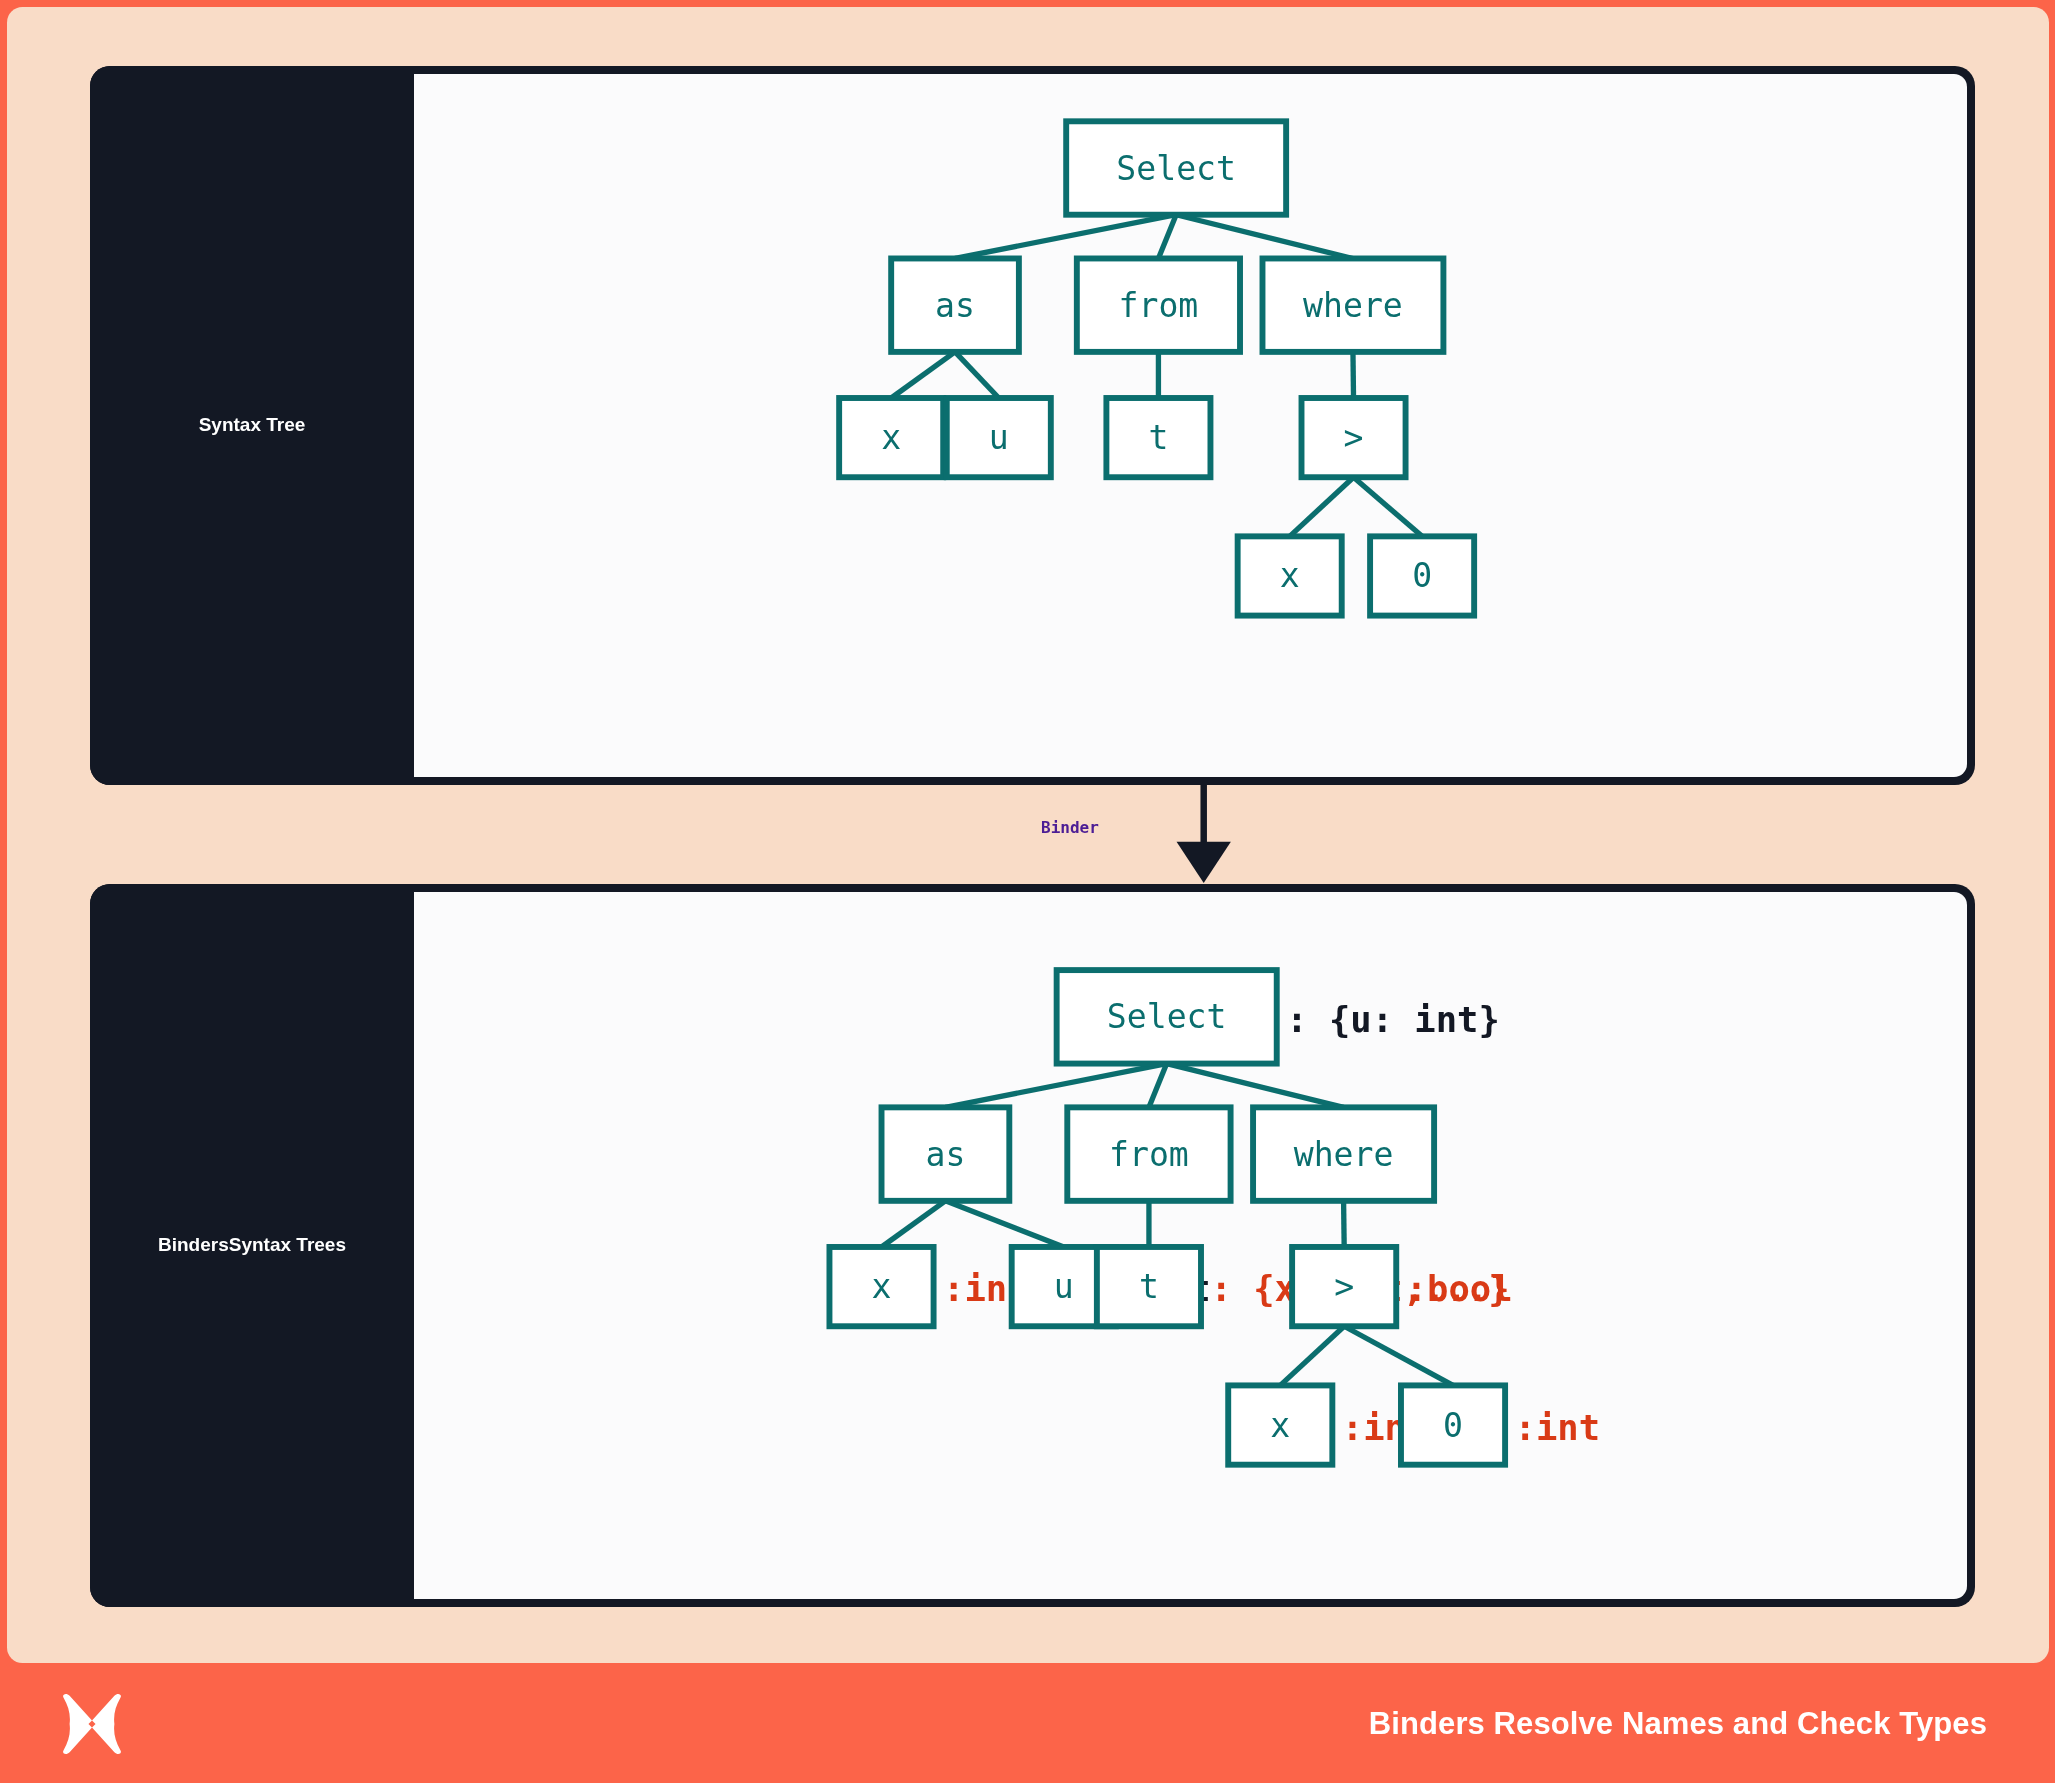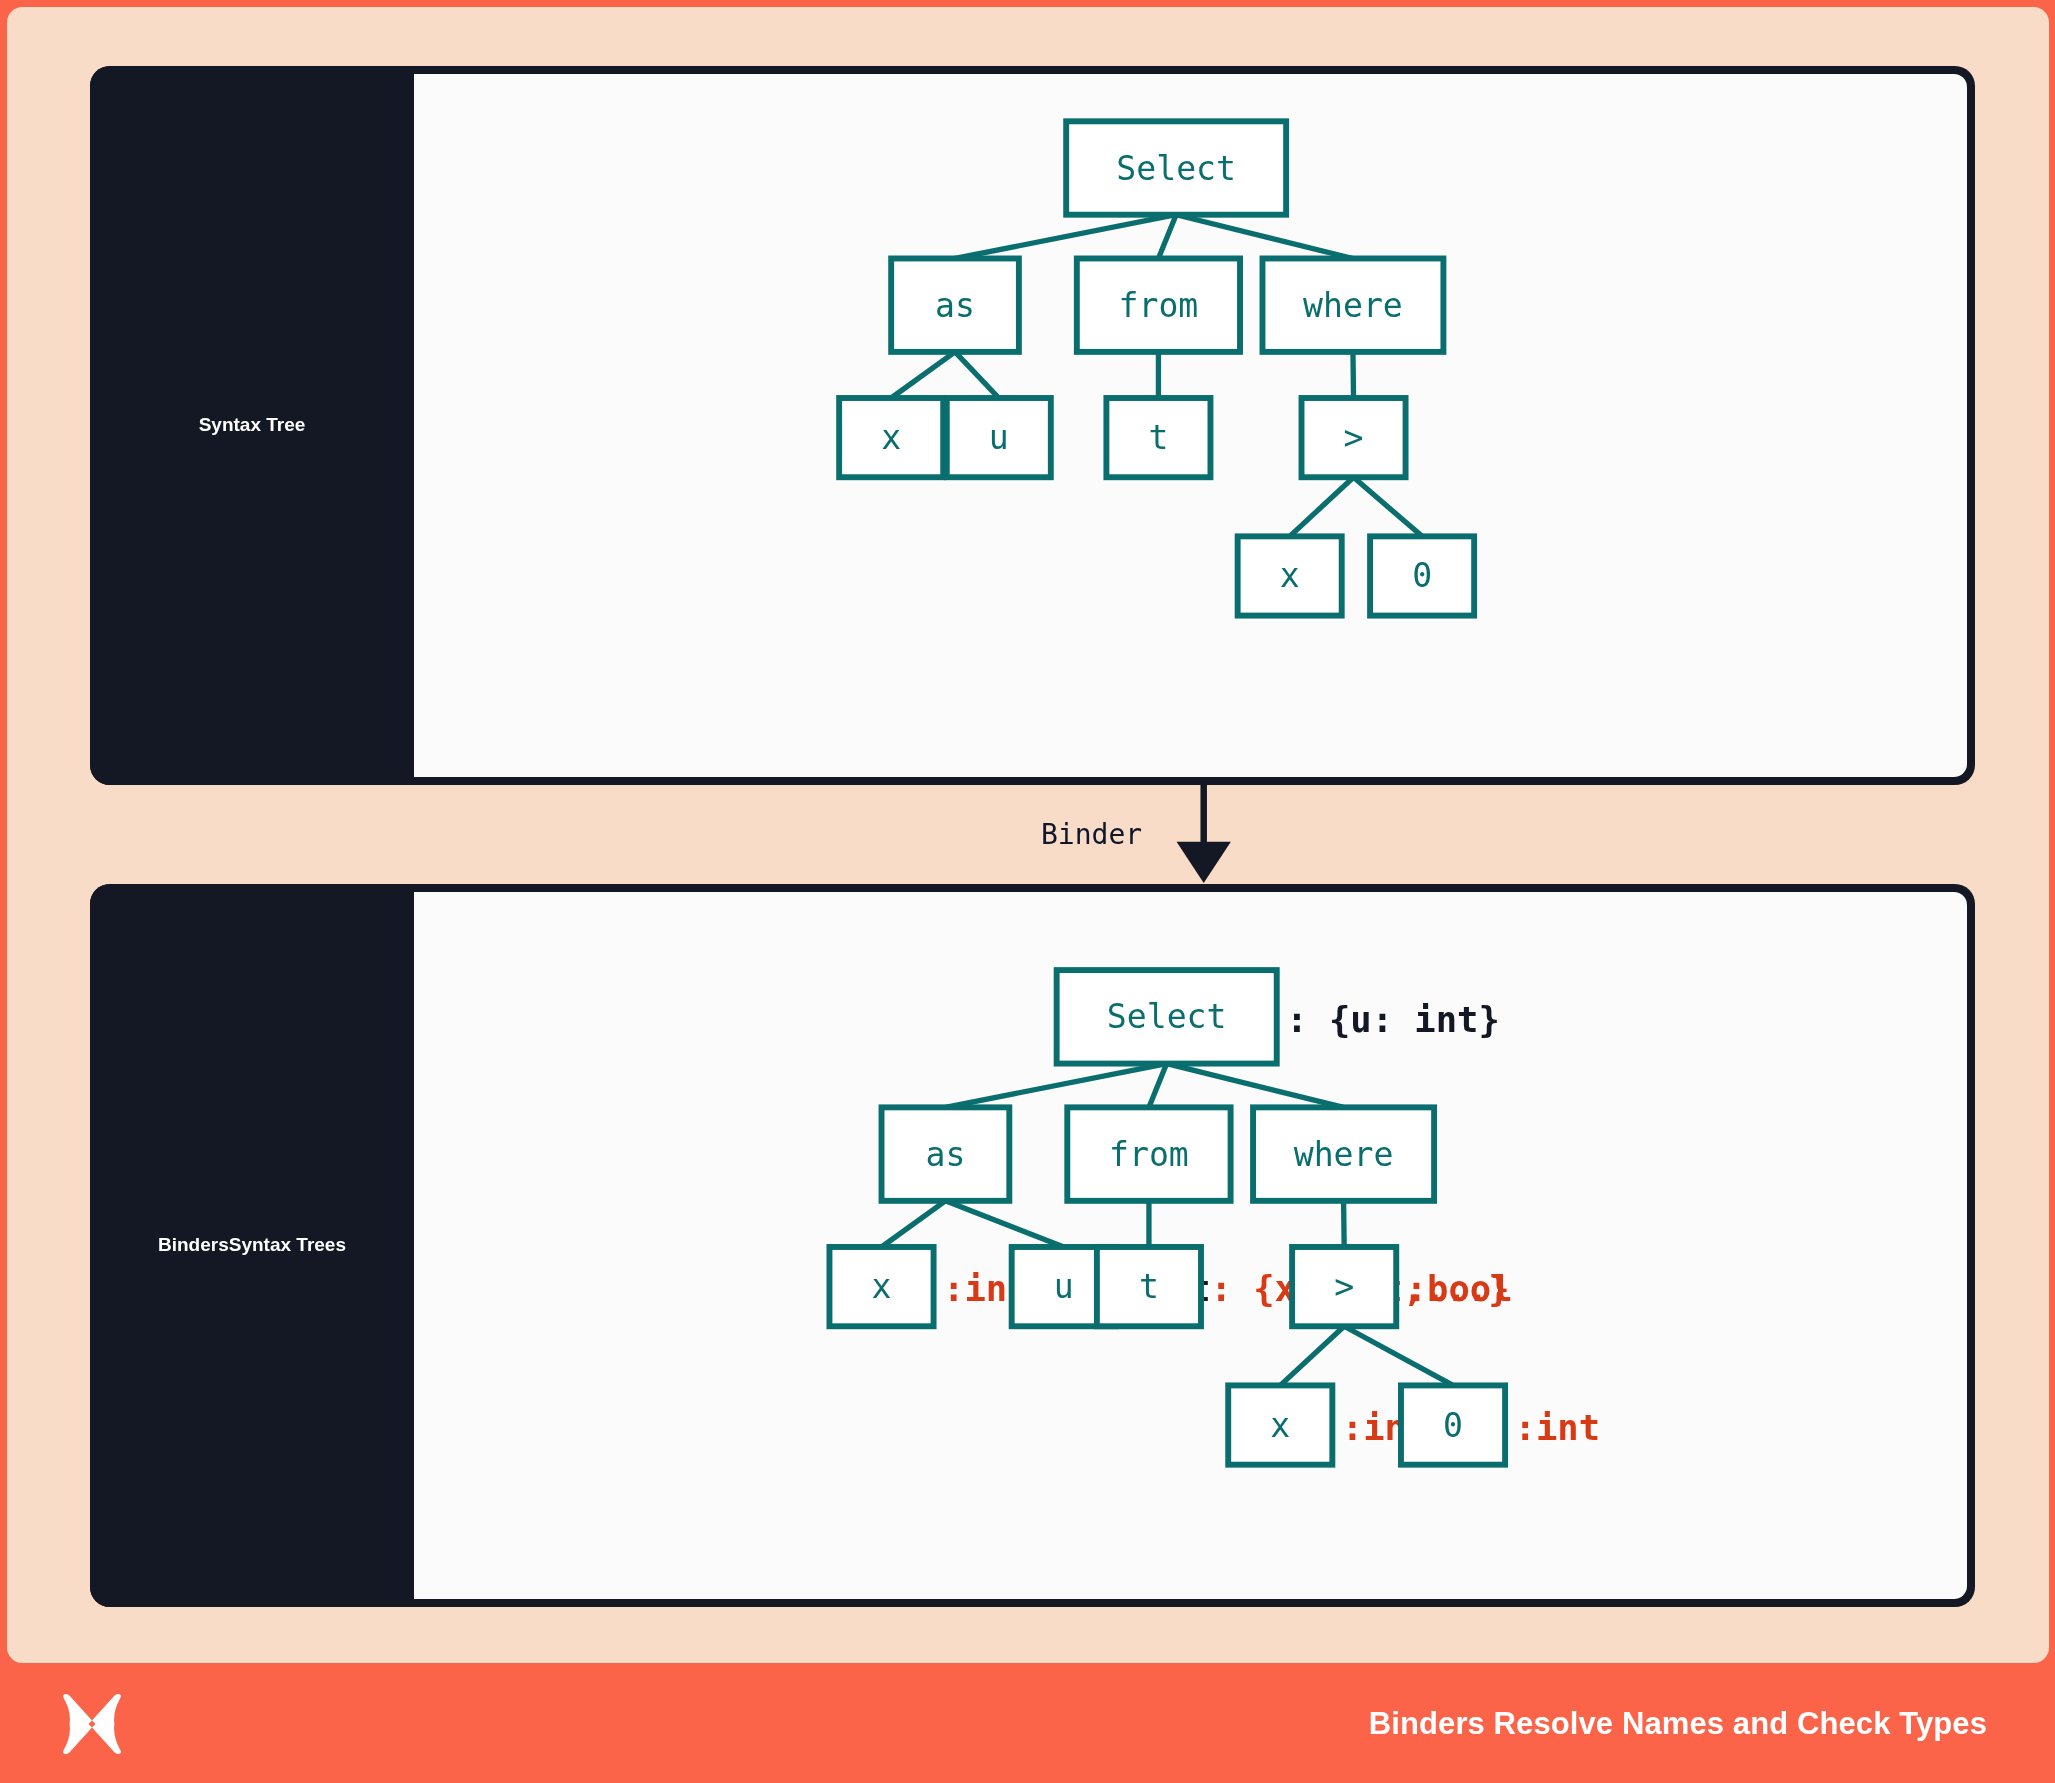--- a/index.html
+++ b/index.html
@@ -89,23 +89,24 @@
   .binder-wrap {
     position: absolute;
     left: 90px; top: 785px;
     width: 1885px; height: 98px;
   }
   .binder-label {
     position: absolute;
     left: 951px;
     top: 33px;
     font-family: "DejaVu Sans Mono", monospace;
-    font-size: 28px;
-    color: #0f172a;
+    font-size: 16px;
+    color: #4c1d95;
     white-space: nowrap;
+    font-weight: bold;
   }
 </style>
 </head>
 <body>
 
 <div id="root">
 
   <div class="canvas"></div>
 
   <div class="panel" id="panel-top">

